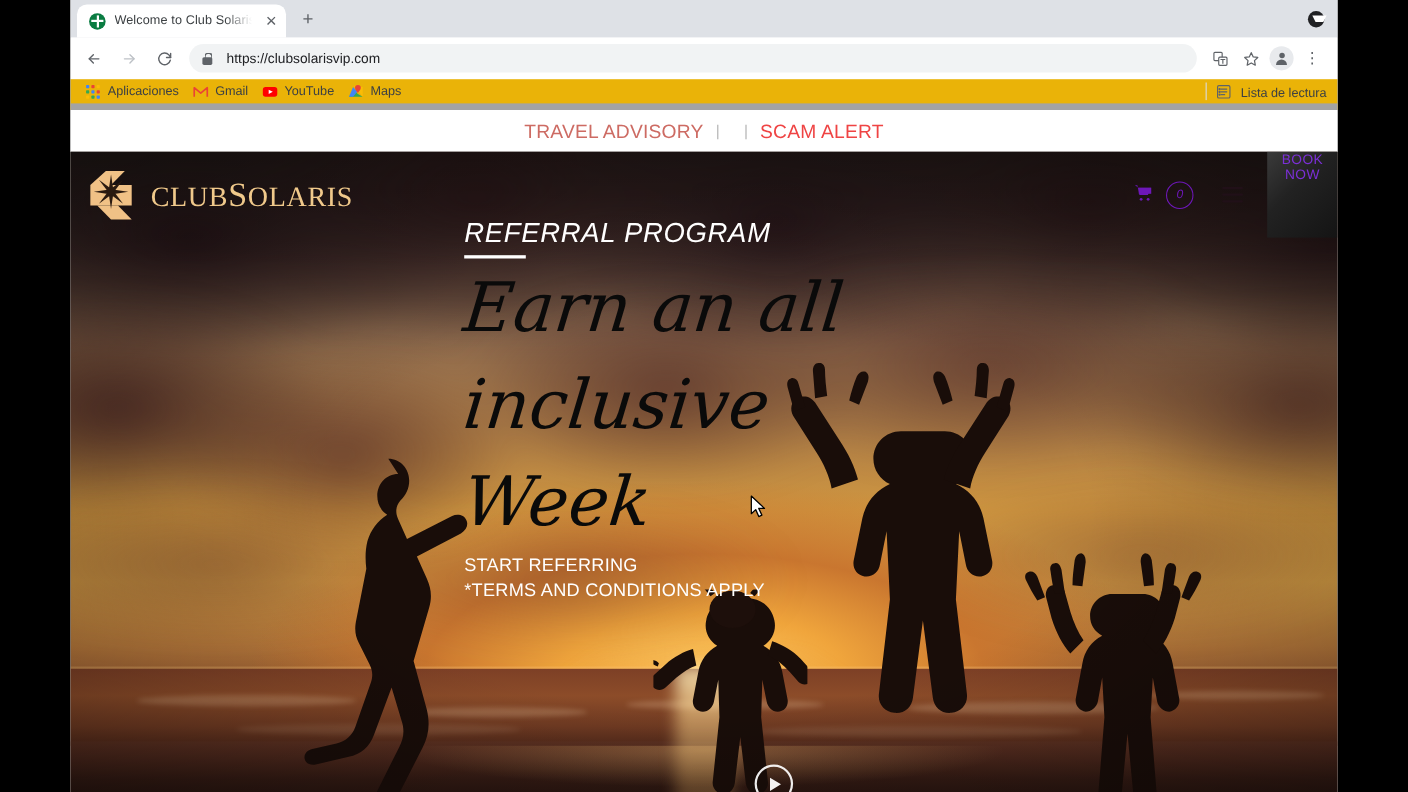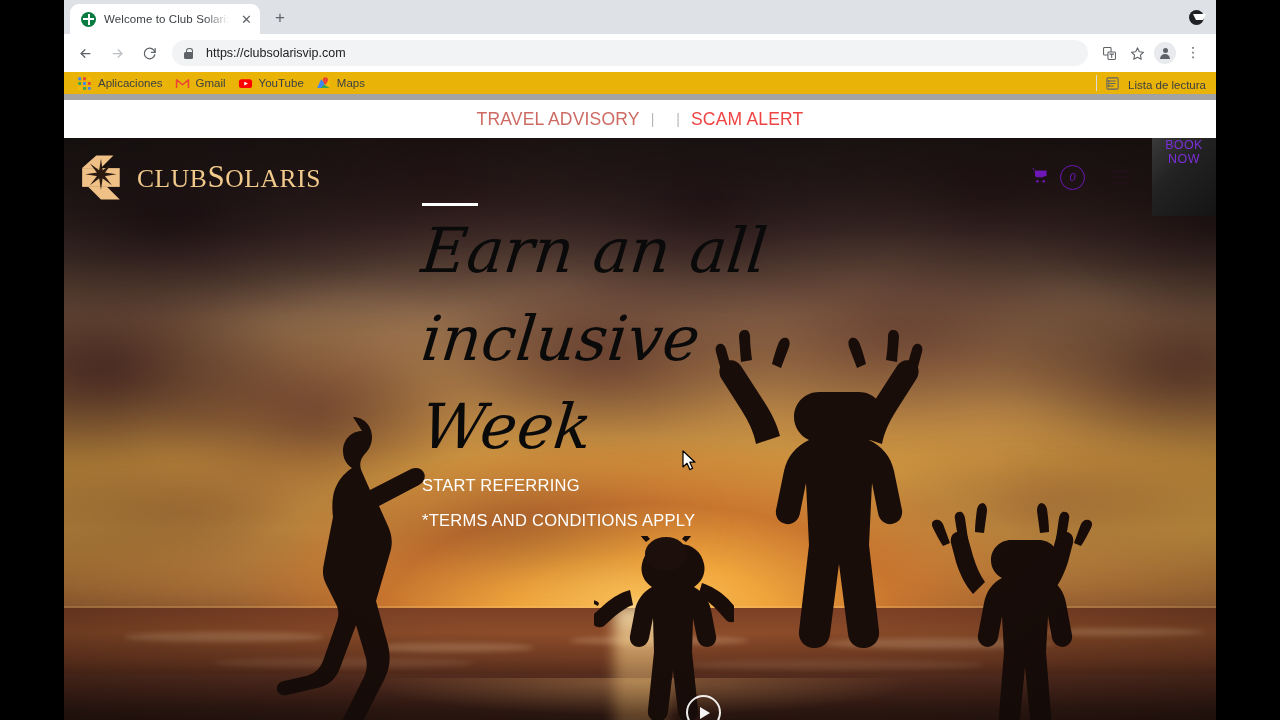--- a/index.html
+++ b/index.html
@@ -267,21 +267,21 @@
     font-family: "DejaVu Serif", serif; font-style: italic; color: #0a0a0a;
     font-size: 62px; line-height: 1; white-space: nowrap;
     transform: skewX(-6deg);
   }
   .s1 { margin-top: 14px; }
   .s2 { margin-top: 26px; }
   .s3 { margin-top: 26px; }
   .cta-lines { margin-top: 16px; }
   .cta-lines div {
     color: #fff; font-size: 16.5px; letter-spacing: .25px;
-    line-height: 1.42; white-space: nowrap; margin-top: 12px;
+    line-height: 1.42; white-space: nowrap;
   }
   .play-btn {
     position: absolute; left: 622px; top: 557px; width: 35px; height: 35px;
     border: 2px solid rgba(255,255,255,.92); border-radius: 50%;
     display: flex; align-items: center; justify-content: center; z-index: 7;
   }
   .play-btn::after {
     content: ""; display: block; margin-left: 3px;
     border-left: 10px solid rgba(255,255,255,.95);
     border-top: 6.5px solid transparent; border-bottom: 6.5px solid transparent;
@@ -501,20 +501,21 @@
           <div class="book-now">
             <span>
               <span>BOOK</span><br>
               <span>NOW</span>
             </span>
           </div>
         </div>
       </div>
 
       <div class="hero-content">
+        <div class="kicker">REFERRAL PROGRAM</div>
         <div class="kicker-rule"></div>
         <div class="script s1">Earn an all</div>
         <div class="script s2">inclusive</div>
         <div class="script s3">Week</div>
         <div class="cta-lines">
           <div>START REFERRING</div>
           <div>*TERMS AND CONDITIONS APPLY</div>
         </div>
       </div>
 

